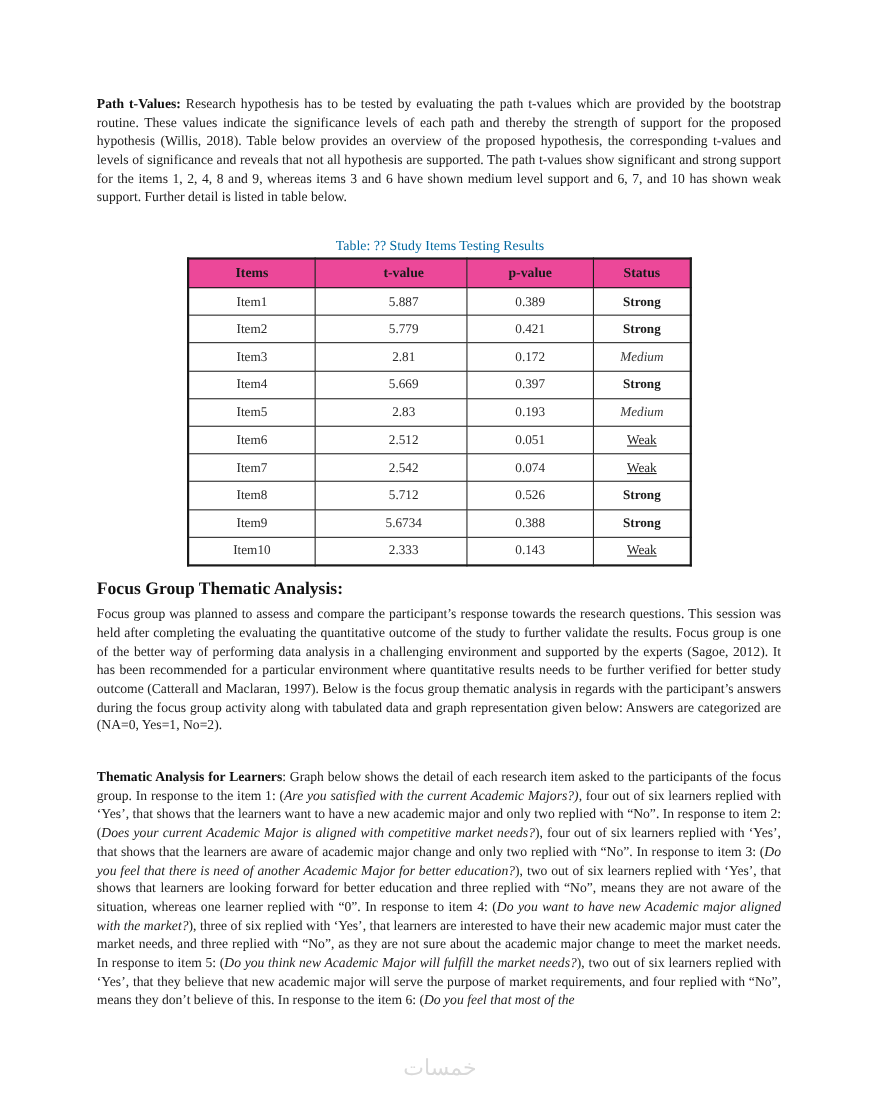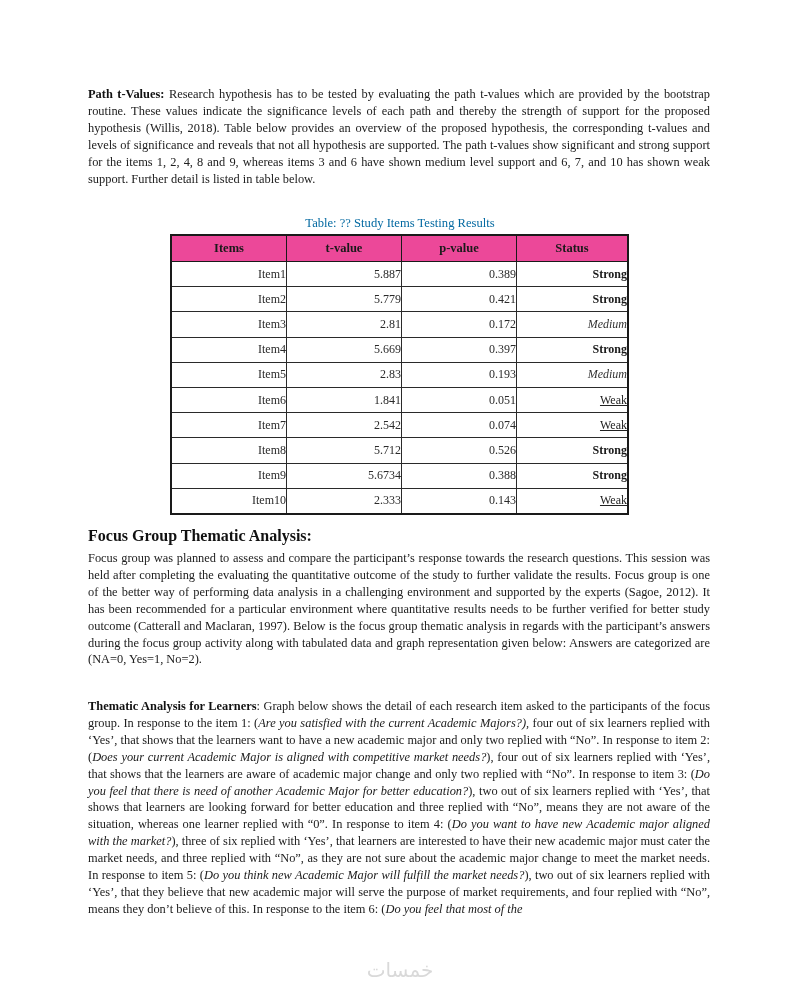--- a/index.html
+++ b/index.html
@@ -22,25 +22,25 @@
   table.results {
     position: absolute; left: 170px; top: 234px; width: 459px;
     border-collapse: collapse; border: 2px solid #1a1a1a;
     font-size: 12px; color: #2a2a2a;
   }
   table.results th {
     background: #ec4899; font-weight: bold; height: 25px; padding: 0;
     border: 1.5px solid #1a1a1a; font-size: 12.5px; color: #1a1a1a;
   }
   table.results td {
-    height: 24.2px; padding: 0; text-align: right;
+    height: 24.2px; padding: 0; text-align: center;
     border: 1.3px solid #2a2a2a;
   }
   table.results th:nth-child(1), table.results td:nth-child(1) { width: 114px; }
-  table.results th:nth-child(2), table.results td:nth-child(2) { width: 114px; }
+  table.results th:nth-child(2), table.results td:nth-child(2) { width: 114px; padding-left: 23px; }
   table.results th:nth-child(3), table.results td:nth-child(3) { width: 114px; }
   .st-strong { font-weight: bold; color: #1a1a1a; }
   .st-medium { font-style: italic; color: #333; }
   .st-weak { text-decoration: underline; color: #222; }
   .h2 {
     position: absolute; top: 527px; left: 88px; font-weight: bold; font-size: 16px; color: #111;
   }
   .p2 { top: 550px; }
   .p3 { top: 698px; }
   .watermark {
@@ -92,21 +92,21 @@
           <td><span class="st-strong">Strong</span></td>
         </tr>
         <tr>
           <td><span>Item5</span></td>
           <td><span>2.83</span></td>
           <td><span>0.193</span></td>
           <td><span class="st-medium">Medium</span></td>
         </tr>
         <tr>
           <td><span>Item6</span></td>
-          <td><span>1.841</span></td>
+          <td><span>2.512</span></td>
           <td><span>0.051</span></td>
           <td><span class="st-weak">Weak</span></td>
         </tr>
         <tr>
           <td><span>Item7</span></td>
           <td><span>2.542</span></td>
           <td><span>0.074</span></td>
           <td><span class="st-weak">Weak</span></td>
         </tr>
         <tr>

